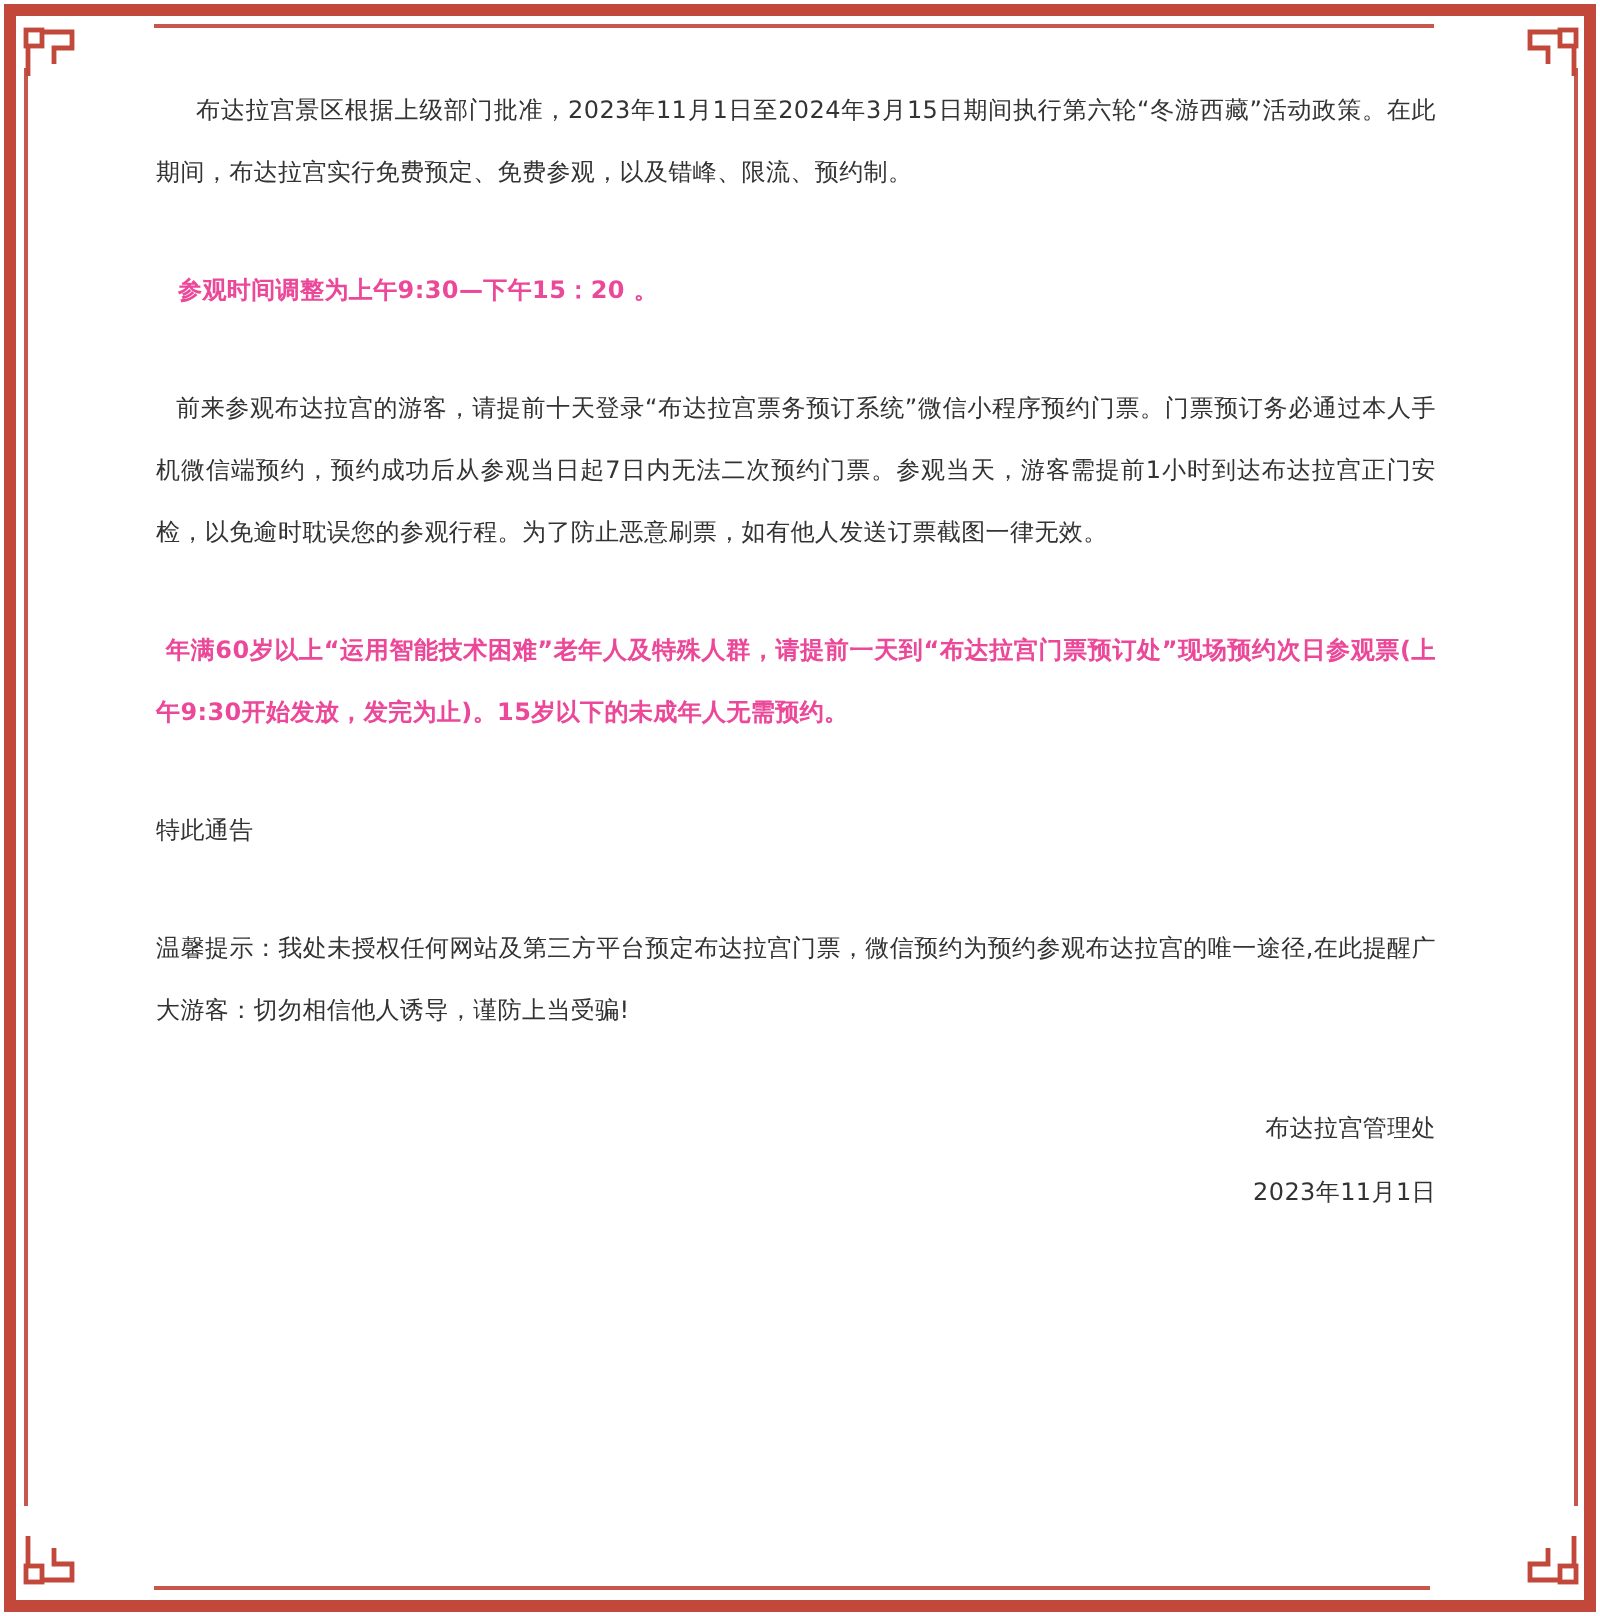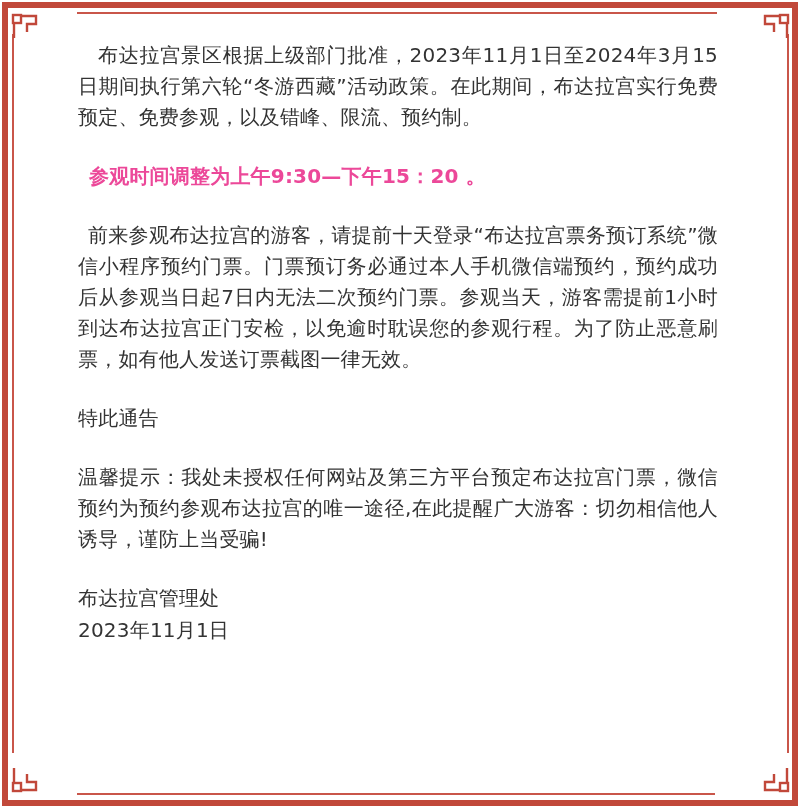--- a/index.html
+++ b/index.html
@@ -34,36 +34,37 @@
   .fret path, .fret rect { fill: none; stroke: #c1483a; stroke-width: 2.4; }
   .fret-tl { left: 8px;  top: 10px; }
   .fret-tr { right: 7px; top: 10px; transform: scaleX(-1); }
   .fret-bl { left: 8px;  bottom: 12px; transform: scaleY(-1); }
   .fret-br { right: 7px; bottom: 12px; transform: scale(-1,-1); }
 
   .content {
     position: absolute;
     left: 78px; right: 82px; top: 40px;
     color: #333333;
-    font-size: 20px;
+    font-size: 12px;
     line-height: 31px;
     text-align: justify;
     letter-spacing: 0.2px;
   }
   .para { margin: 0 0 28px 0; }
   .indent-lg { text-indent: 20px; }
   .indent-md { text-indent: 11px; }
   .indent-sm { text-indent: 10px; }
   .indent-xs { text-indent: 5px; }
   .red {
     color: #ec4899;
     font-weight: 700;
   }
   .signature {
     margin-top: 28px;
+    text-align: right;
     line-height: 31px;
   }
   .signature .sig-line { margin-bottom: 1px; }
 </style>
 </head>
 <body>
 
 <div class="page">
 
   <div class="frame-outer"></div>
@@ -102,20 +103,21 @@
     </svg>
   </div>
 
   <main class="content">
     <p class="para indent-lg">布达拉宫景区根据上级部门批准，2023年11月1日至2024年3月15日期间执行第六轮“冬游西藏”活动政策。在此期间，布达拉宫实行免费预定、免费参观，以及错峰、限流、预约制。</p>
 
     <p class="para red indent-md">参观时间调整为上午9:30—下午15：20 。</p>
 
     <p class="para indent-sm">前来参观布达拉宫的游客，请提前十天登录“布达拉宫票务预订系统”微信小程序预约门票。门票预订务必通过本人手机微信端预约，预约成功后从参观当日起7日内无法二次预约门票。参观当天，游客需提前1小时到达布达拉宫正门安检，以免逾时耽误您的参观行程。为了防止恶意刷票，如有他人发送订票截图一律无效。</p>
 
+    <p class="para red indent-xs">年满60岁以上“运用智能技术困难”老年人及特殊人群，请提前一天到“布达拉宫门票预订处”现场预约次日参观票(上午9:30开始发放，发完为止)。15岁以下的未成年人无需预约。</p>
 
     <p class="para">特此通告</p>
 
     <p class="para">温馨提示：我处未授权任何网站及第三方平台预定布达拉宫门票，微信预约为预约参观布达拉宫的唯一途径,在此提醒广大游客：切勿相信他人诱导，谨防上当受骗!</p>
 
     <div class="signature">
       <div class="sig-line">布达拉宫管理处</div>
       <div class="sig-line">2023年11月1日</div>
     </div>
   </main>

